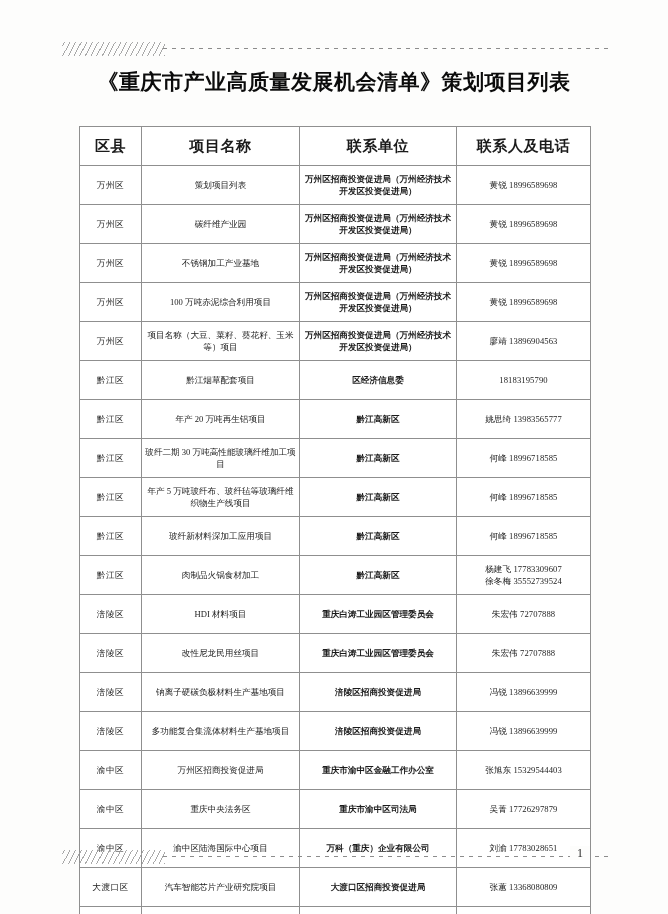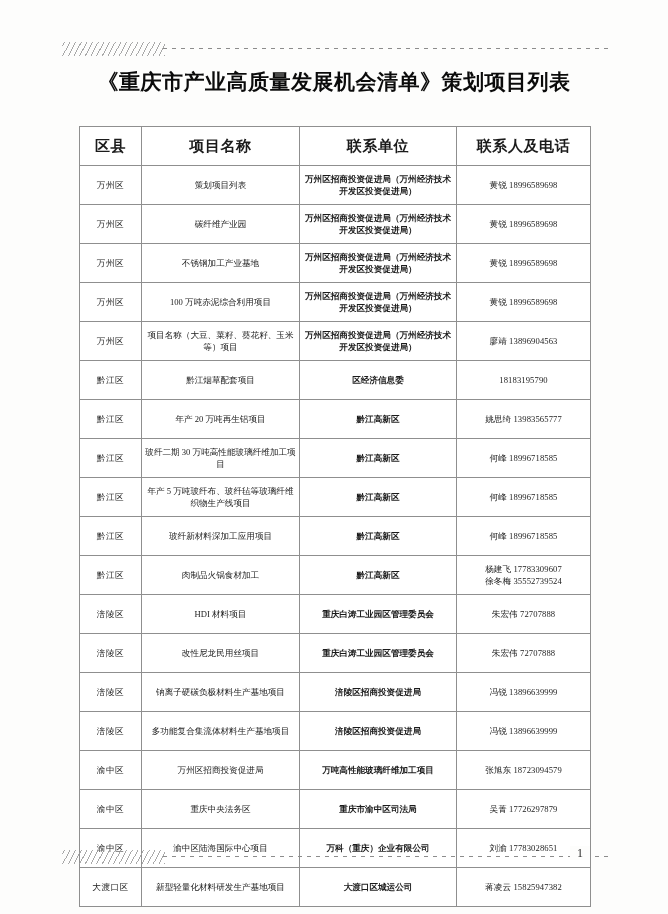--- a/index.html
+++ b/index.html
@@ -247,37 +247,43 @@
           </tr>
           <tr>
             <td class="c-district">涪陵区</td>
             <td class="c-project">多功能复合集流体材料生产基地项目</td>
             <td class="c-unit">涪陵区招商投资促进局</td>
             <td class="c-contact">冯锐 13896639999</td>
           </tr>
           <tr>
             <td class="c-district">渝中区</td>
             <td class="c-project">万州区招商投资促进局</td>
-            <td class="c-unit">万吨高性能玻璃纤维加工项目</td>
-            <td class="c-contact">张旭东 18723094579</td>
+            <td class="c-unit">重庆市渝中区金融工作办公室</td>
+            <td class="c-contact">张旭东 15329544403</td>
           </tr>
           <tr>
             <td class="c-district">渝中区</td>
             <td class="c-project">重庆中央法务区</td>
             <td class="c-unit">重庆市渝中区司法局</td>
             <td class="c-contact">吴菁 17726297879</td>
           </tr>
           <tr>
             <td class="c-district">渝中区</td>
             <td class="c-project">渝中区陆海国际中心项目</td>
             <td class="c-unit">万科（重庆）企业有限公司</td>
             <td class="c-contact">刘渝 17783028651</td>
           </tr>
           <tr>
             <td class="c-district">大渡口区</td>
+            <td class="c-project">汽车智能芯片产业研究院项目</td>
+            <td class="c-unit">大渡口区招商投资促进局</td>
+            <td class="c-contact">张蕙 13368080809</td>
+          </tr>
+          <tr>
+            <td class="c-district">大渡口区</td>
             <td class="c-project">新型轻量化材料研发生产基地项目</td>
             <td class="c-unit">大渡口区城运公司</td>
             <td class="c-contact">蒋凌云 15825947382</td>
           </tr>
         </tbody>
     </table>
   </div>
 
   <div class="deco-rule bottom">
     <div class="deco-hatch"></div>

